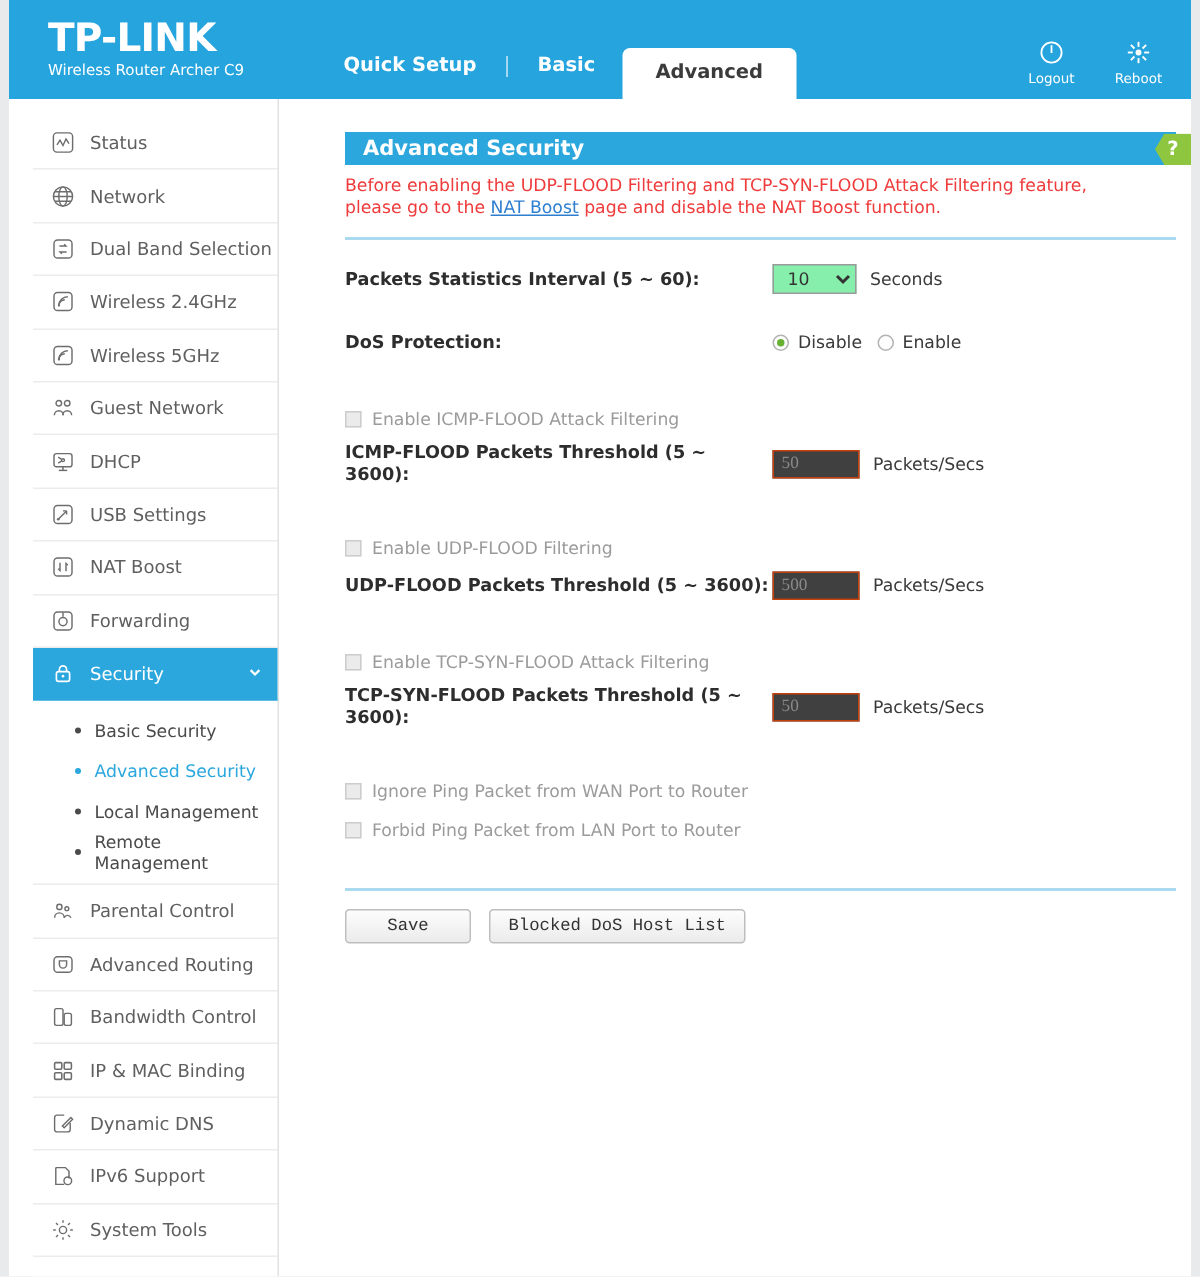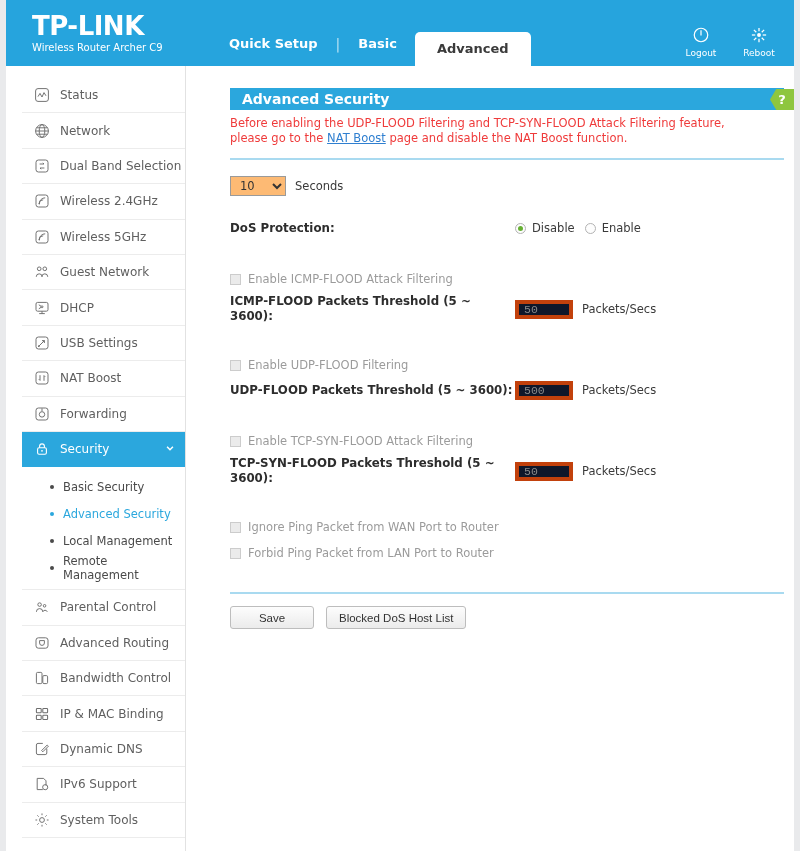--- a/index.html
+++ b/index.html
@@ -217,21 +217,21 @@
     font-size: 11.5px;
     color: #3a3a3a;
     margin-left: 9px;
   }
   select.sel {
     width: 56px;
     height: 20px;
     font-size: 11.5px;
     font-family: "DejaVu Sans", "Liberation Sans", sans-serif;
     border: 1px solid #9a9a9a;
-    background: #fdba74;
+    background: #86efac;
     color: #333333;
     padding-left: 5px;
   }
   .radio-grp { display: flex; align-items: center; gap: 10px; }
   .radio-lbl {
     display: flex;
     align-items: center;
     font-size: 11.5px;
     color: #3a3a3a;
     cursor: pointer;
@@ -262,36 +262,36 @@
   .chk {
     width: 11px; height: 11px;
     border: 1px solid #cccccc;
     background: #ebebeb;
     margin-right: 7px;
     flex: 0 0 11px;
   }
   input.txt {
     width: 58px;
     height: 19px;
-    border: 4px solid #c2410c;
-    background: #0f172a;
+    border: 1px solid #c2410c;
+    background: #404040;
     color: #8a8a8a;
     font-size: 11.5px;
-    font-family: Liberation Mono, monospace;
+    font-family: Liberation Serif, serif;
     padding-left: 5px;
   }
   .btn-row { display: flex; gap: 12px; }
   button.btn {
     height: 23px;
     min-width: 84px;
     background: linear-gradient(#fdfdfd, #ebebeb);
     border: 1px solid #bdbdbd;
     border-radius: 3px;
     font-size: 11.5px;
-    font-family: Liberation Sans, sans-serif;
+    font-family: Liberation Mono, monospace;
     color: #333333;
     cursor: pointer;
     padding: 0 12px;
   }
   .sp12 { height: 12px; }
   .sp16 { height: 16px; }
   .sp20 { height: 20px; }
   .sp22 { height: 22px; }
   .sp8 { height: 8px; }
 </style>
@@ -587,20 +587,21 @@
       <div class="notice">
         <span>Before enabling the UDP-FLOOD Filtering and TCP-SYN-FLOOD Attack Filtering feature, please go to the </span><a href="#">NAT Boost</a><span> page and disable the NAT Boost function.</span>
       </div>
 
       <div class="hr"></div>
       <div class="sp16"></div>
 
       <div class="form">
 
         <div class="frow">
+          <div class="flabel">Packets Statistics Interval (5 ~ 60):</div>
           <div class="fctl">
             <select class="sel">
               <option>10</option>
             </select>
             <span class="unit">Seconds</span>
           </div>
         </div>
 
         <div class="sp22"></div>
 

